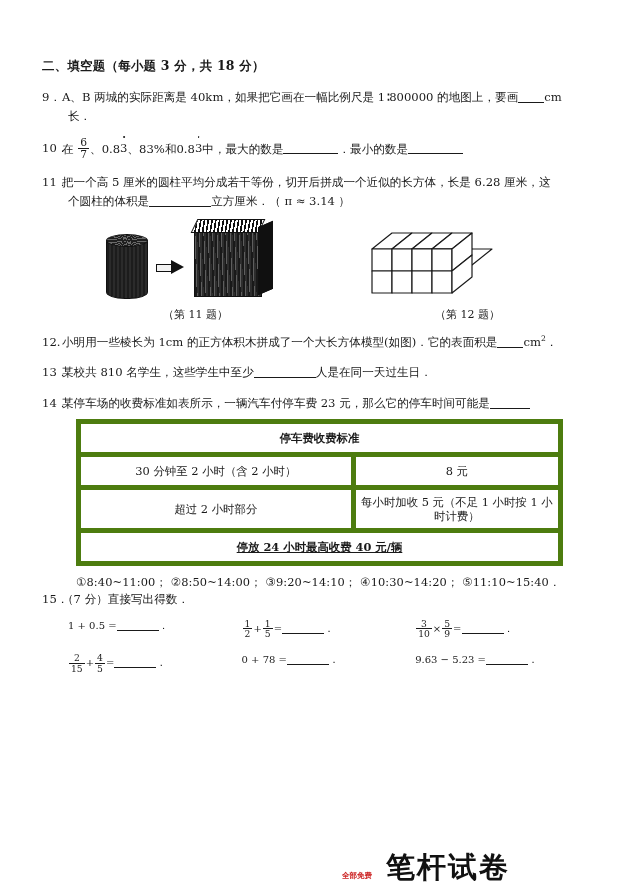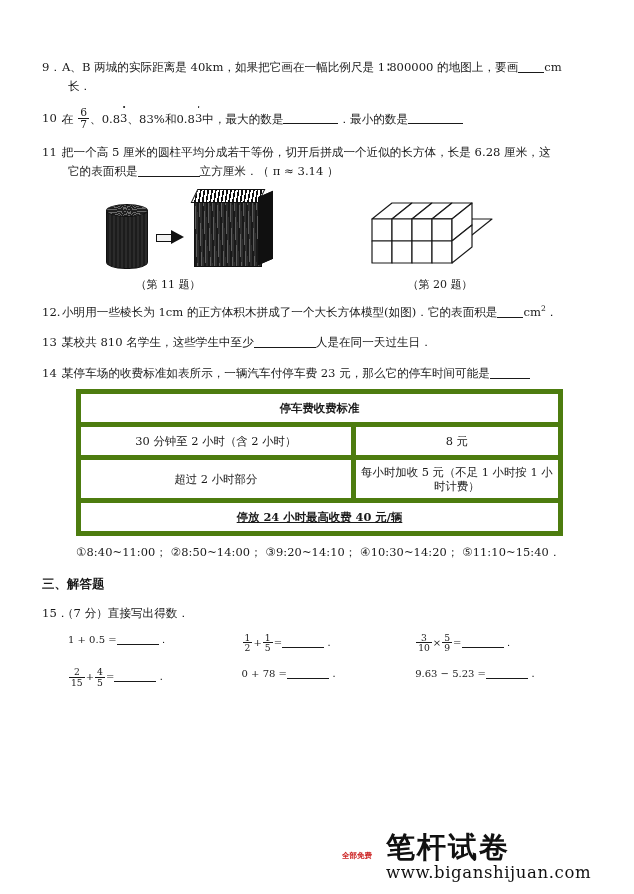--- a/index.html
+++ b/index.html
@@ -114,21 +114,21 @@
 
   
   .figure-row {
     position: relative;
     height: 108px;
     margin: 6px 0 2px 0;
   }
   .fig-cap {
     position: absolute;
     font-size: 11px;
-    text-align: center;
+    text-align: right;
     width: 120px;
   }
 
   
   .fig11 { position: absolute; left: 56px; top: 0; width: 200px; height: 96px; }
   .cyl {
     position: absolute;
     left: 8px; top: 12px;
     width: 40px; height: 62px;
     background:
@@ -279,37 +279,38 @@
     color: #111;
     margin-top: 1px;
   }
 </style>
 </head>
 <body>
 
 <div class="page">
   <div class="content">
 
+    <div class="section-head">二、填空题（每小题 3 分，共 18 分）</div>
 
     <div class="q">
       <span class="num">9．</span><span class="q-body">A、B 两城的实际距离是 40km，如果把它画在一幅比例尺是 1∶800000 的地图上，要画</span><span class="blank b-sm"></span><span>cm</span>
       <span class="q-indent">长．</span>
     </div>
 
     <div class="q">
       <span class="num">10．</span><span>在</span>
       <span class="frac">
         <span class="n">6</span>
         <span class="d">7</span>
       </span><span>、</span><span>0.8</span><span class="rdot">3</span><span>、</span><span>83%</span><span>和</span><span>0.8</span><span class="rdot">3</span><span>中，最大的数是</span><span class="blank b-lg"></span><span>．最小的数是</span><span class="blank b-lg"></span>
     </div>
 
     <div class="q">
       <span class="num">11．</span><span>把一个高 5 厘米的圆柱平均分成若干等份，切开后拼成一个近似的长方体，长是 6.28 厘米，这</span>
-      <span class="q-indent"><span>它的表面积是</span><span class="blank b-xl"></span><span>立方厘米．（ π ≈ 3.14 ）</span></span>
+      <span class="q-indent"><span>个圆柱的体积是</span><span class="blank b-xl"></span><span>立方厘米．（ π ≈ 3.14 ）</span></span>
     </div>
 
     <div class="figure-row">
 
       <div class="fig11">
         <div class="cyl"></div>
         <div class="arrow">
           <div class="shaft"></div>
           <div class="head"></div>
         </div>
@@ -344,21 +345,21 @@
             <rect x="90" y="50" width="20" height="22"></rect>
 
             <polygon points="110,28 130,12 130,34 110,50"></polygon>
             <polygon points="110,50 130,34 130,56 110,72"></polygon>
 
             <polygon points="110,28 130,28 150,28 130,44" fill="none" opacity="0"></polygon>
             <polygon points="130,12 150,12 150,34 130,34" opacity="0"></polygon>
           </g>
         </svg>
       </div>
-      <div class="fig-cap" style="left:338px; top:84px;">（第 20 题）</div>
+      <div class="fig-cap" style="left:338px; top:84px;">（第 12 题）</div>
     </div>
 
     <div class="q">
       <span class="num">12.</span><span>小明用一些棱长为 1cm 的正方体积木拼成了一个大长方体模型(如图)．它的表面积是</span><span class="blank b-sm"></span><span>cm</span><sup class="exp">2</sup><span>．</span>
     </div>
 
     <div class="q">
       <span class="num">13．</span><span>某校共 810 名学生，这些学生中至少</span><span class="blank b-xl"></span><span>人是在同一天过生日．</span>
     </div>
 
@@ -382,21 +383,20 @@
       <tr>
         <td class="span" colspan="2">停放 24 小时最高收费 40 元/辆</td>
       </tr>
     </tbody>
       </table>
 
     <div class="options">
       <span class="circled">①</span><span>8:40~11:00；</span>&nbsp;<span class="circled">②</span><span>8:50~14:00；</span>&nbsp;<span class="circled">③</span><span>9:20~14:10；</span>&nbsp;<span class="circled">④</span><span>10:30~14:20；</span>&nbsp;<span class="circled">⑤</span><span>11:10~15:40．</span>
     </div>
 
-    <div class="section-head-2" style="margin-top:16px;">三、解答题</div>
 
     <div class="q" style="margin-bottom:4px;">
       <span class="num">15．</span><span>（7 分）直接写出得数．</span>
     </div>
 
     <div class="expr-block">
       <div class="expr-row">
         <div class="expr">
           <span>1 + 0.5 =</span><span class="blank"></span><span>．</span>
         </div>
@@ -439,15 +439,14 @@
       </div>
     </div>
 
   </div>
 
   <div class="watermark">
     <div class="wm-cn">
       <span class="wm-free">全部免费</span>
       <span>笔杆试卷</span>
     </div>
-    <div class="wm-url">www.biganshijuan.com</div>
   </div>
 </div>
 
 </body></html>

